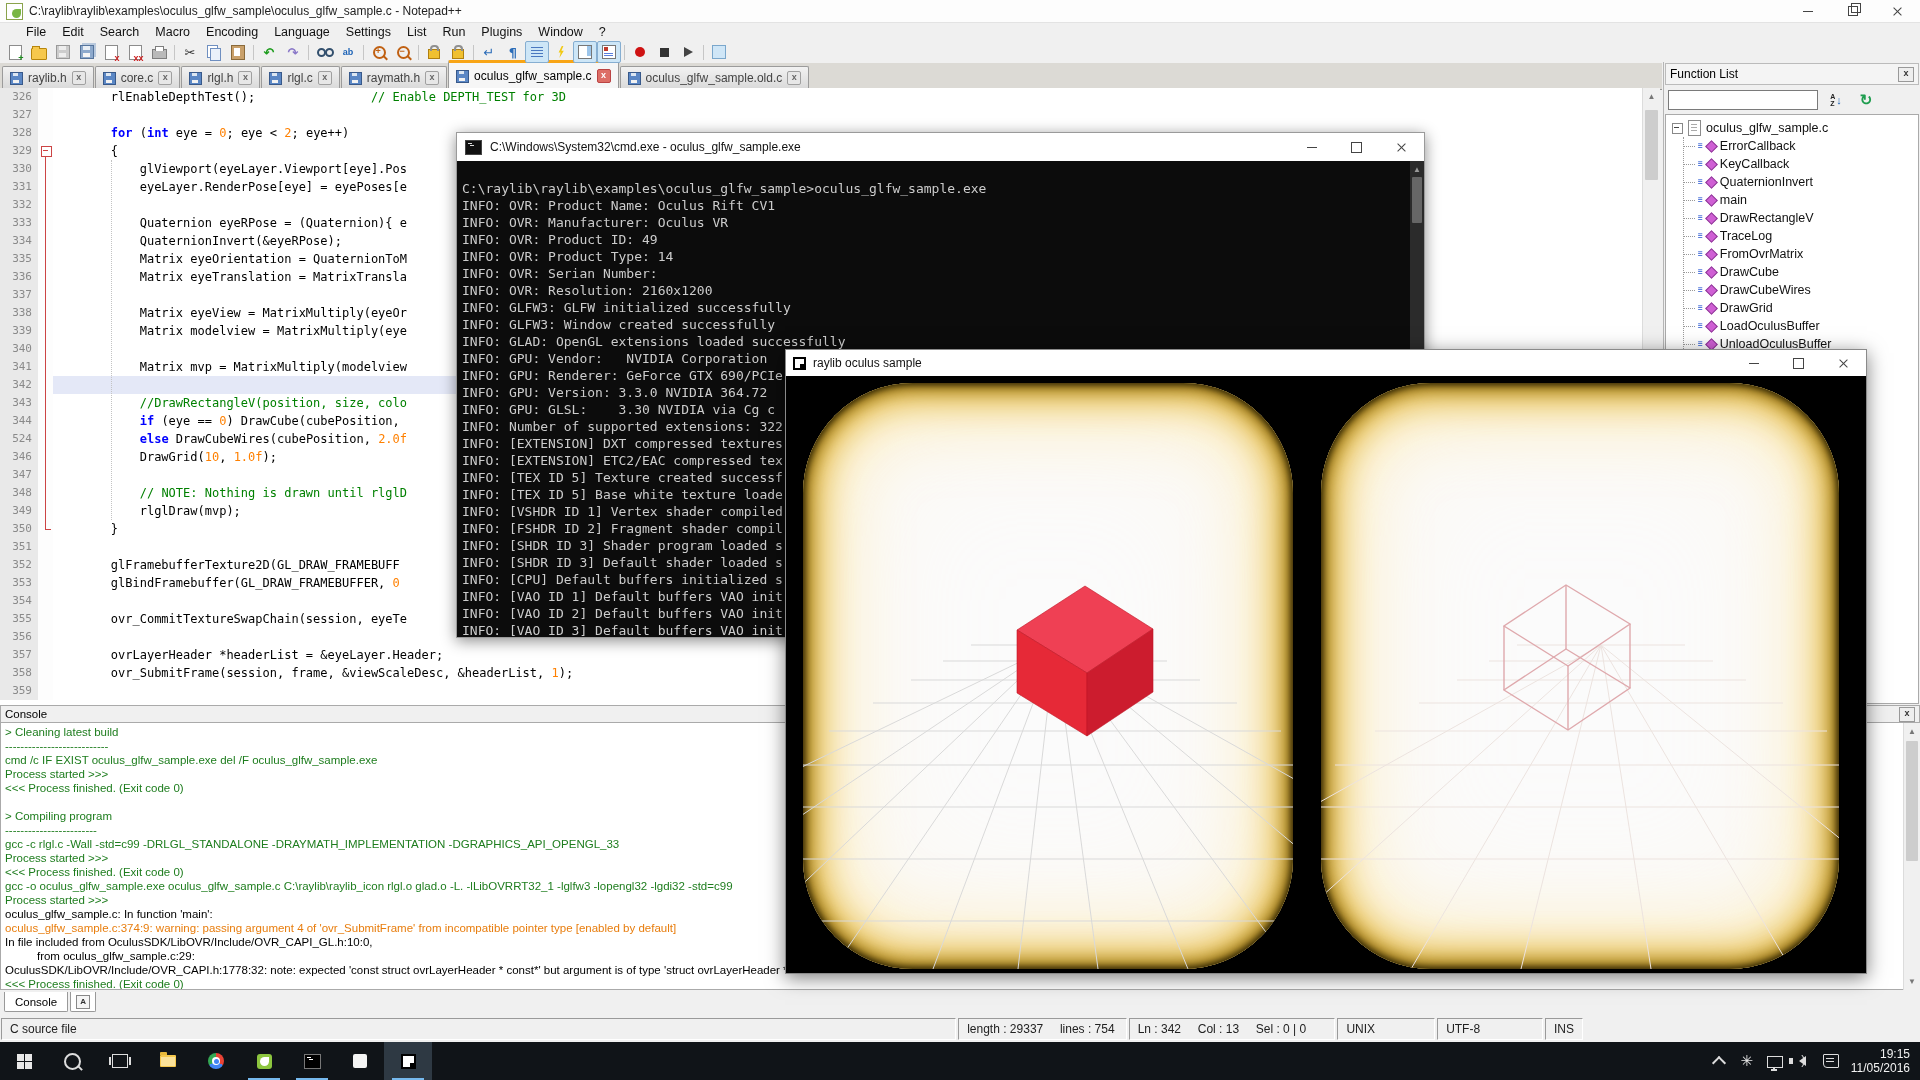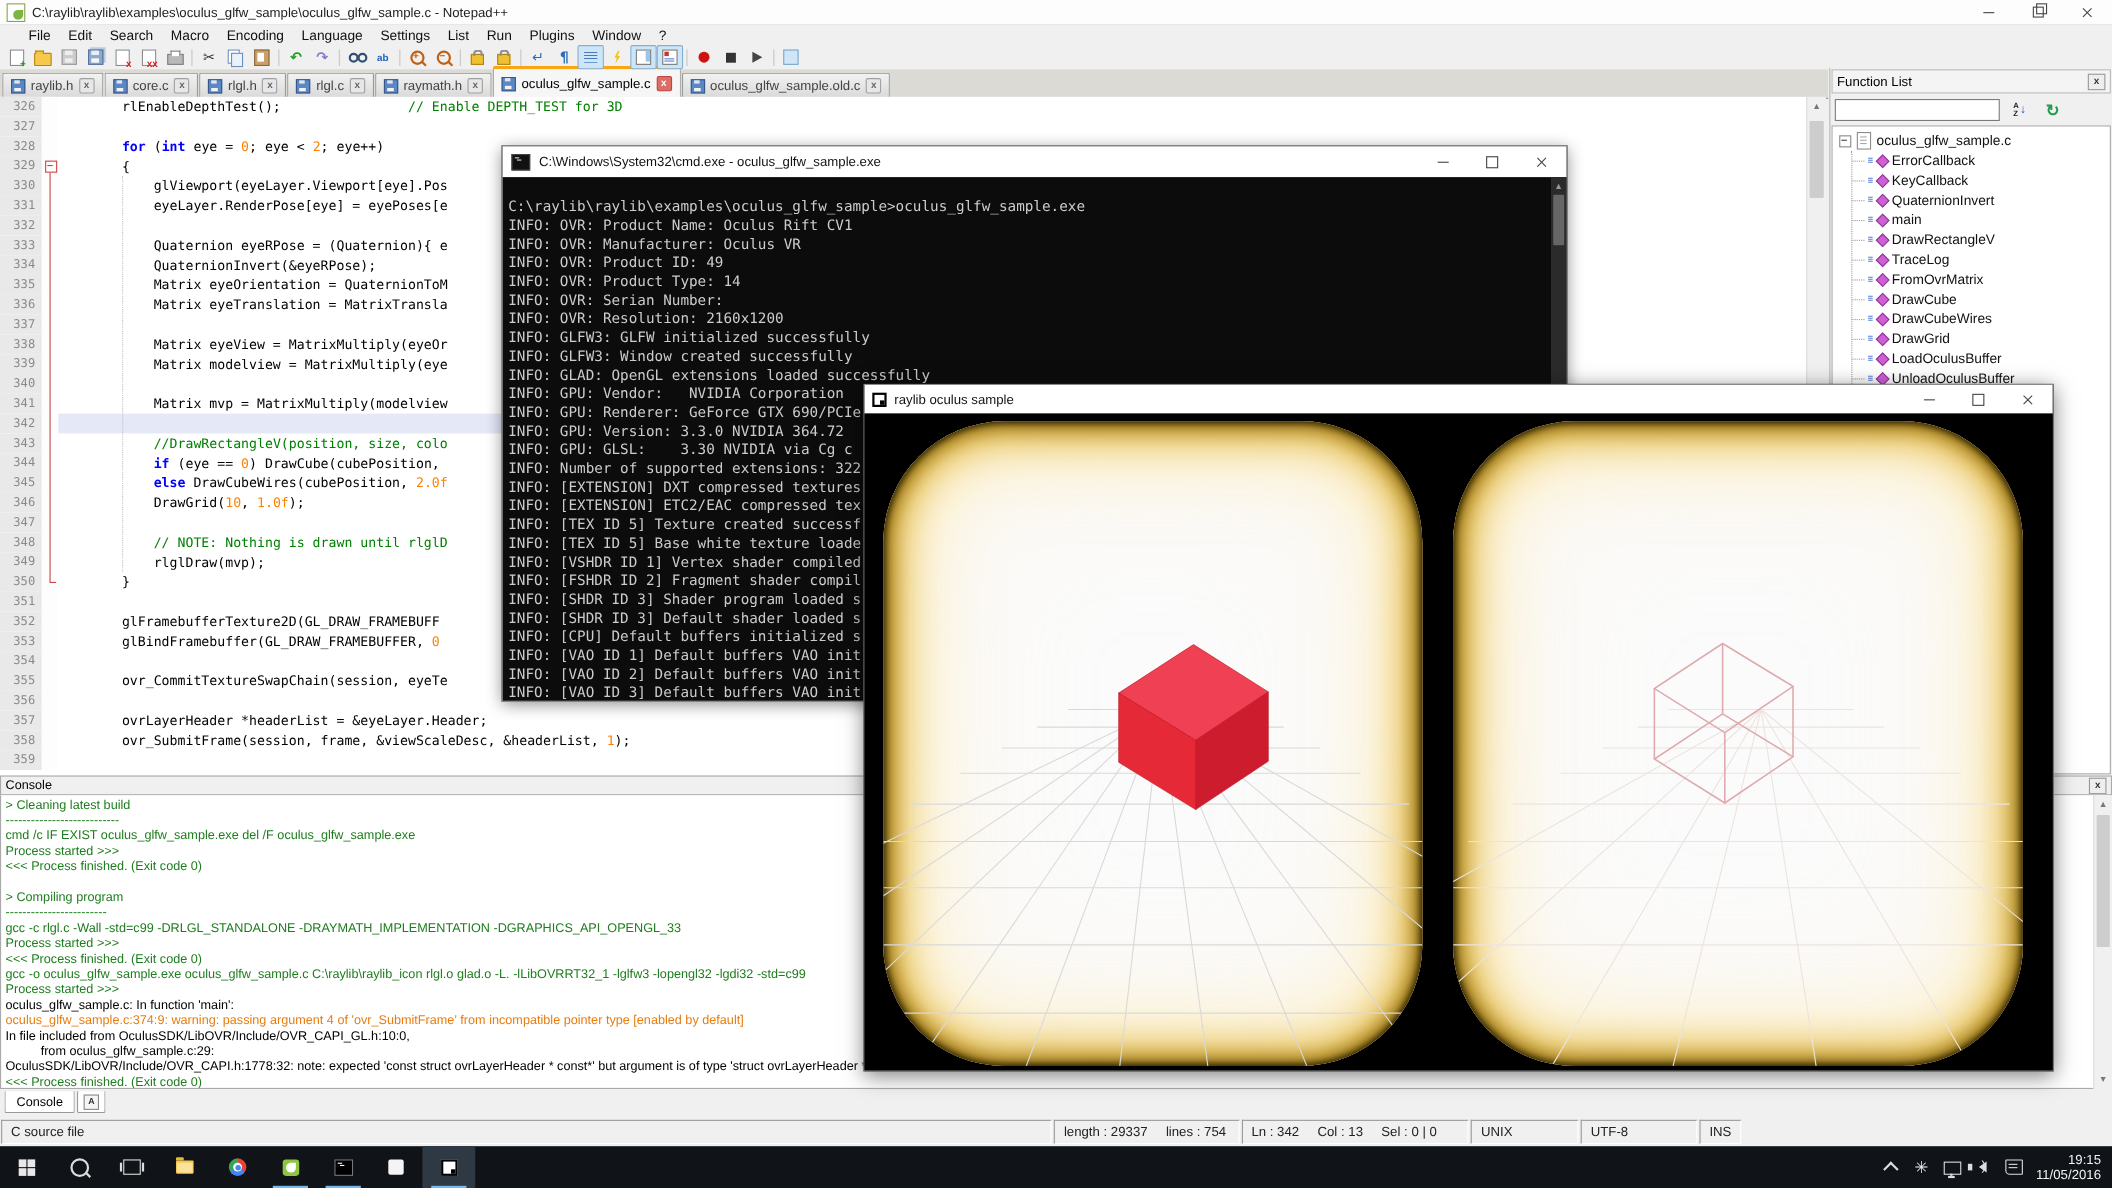--- a/index.html
+++ b/index.html
@@ -453,21 +453,21 @@
           <span class="ln">343</span>
           <span class="fold"></span>
           <span class="ctext">            <span class="c-com">//DrawRectangleV(position, size, colo</span></span>
         </div>
         <div class="code-row">
           <span class="ln">344</span>
           <span class="fold"></span>
           <span class="ctext">            <span class="c-kw">if</span> (eye == <span class="c-num">0</span>) DrawCube(cubePosition, </span>
         </div>
         <div class="code-row">
-          <span class="ln">345</span>
+          <span class="ln">524</span>
           <span class="fold"></span>
           <span class="ctext">            <span class="c-kw">else</span> DrawCubeWires(cubePosition, <span class="c-num">2.0f</span></span>
         </div>
         <div class="code-row">
           <span class="ln">346</span>
           <span class="fold"></span>
           <span class="ctext">            DrawGrid(<span class="c-num">10</span>, <span class="c-num">1.0f</span>);</span>
         </div>
         <div class="code-row">
           <span class="ln">347</span>

